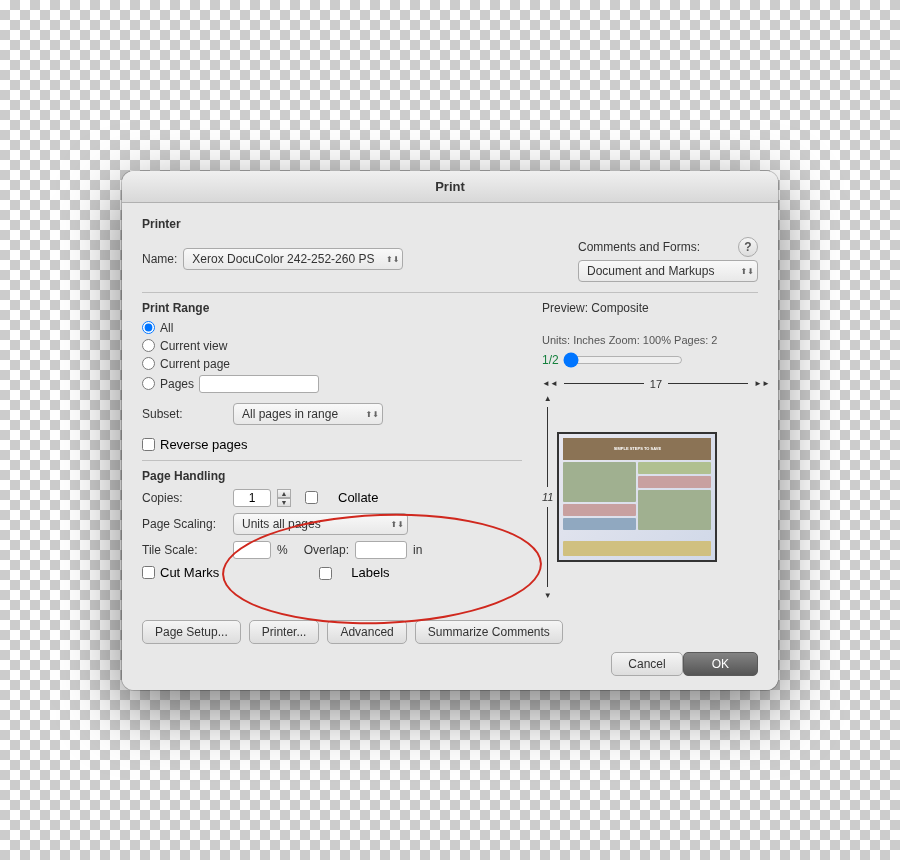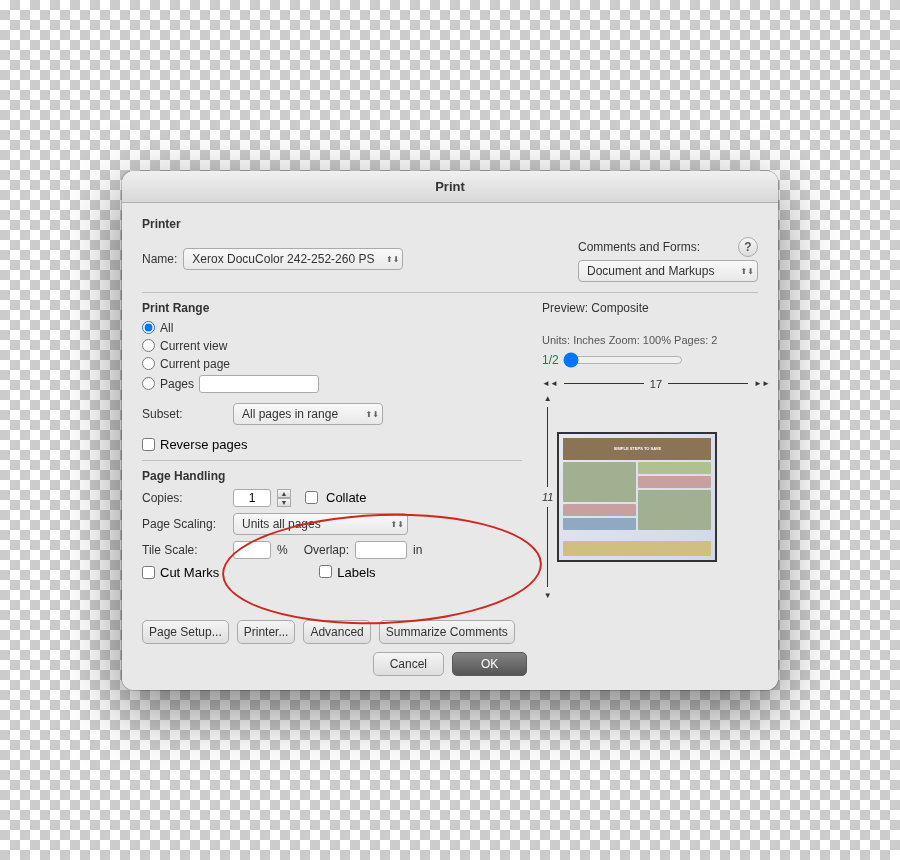--- a/index.html
+++ b/index.html
@@ -227,21 +227,21 @@
       display: flex;
       align-items: center;
       justify-content: center;
       cursor: pointer;
       color: #444;
     }
 
     .collate-row {
       display: flex;
       align-items: center;
-      gap: 8px;
+      gap: 20px;
     }
 
     .scaling-row {
       display: flex;
       align-items: center;
       gap: 6px;
       margin-bottom: 6px;
       position: relative;
     }
 
@@ -403,26 +403,26 @@
     }
 
     .bottom-row1 {
       display: flex;
       gap: 8px;
       margin-bottom: 8px;
     }
 
     .bottom-row2 {
       display: flex;
-      justify-content: center;
-      gap: 8px;
+      justify-content: flex-end;
+      gap: 0;
     }
 
     .btn {
-      padding: 4px 6px;
+      padding: 4px 12px;
       border-radius: 5px;
       font-size: 12px;
       cursor: pointer;
       border: 1px solid #aaa;
       background: linear-gradient(to bottom, #f5f5f5, #ddd);
       color: #333;
     }
 
     .btn-cancel {
       padding: 4px 16px;
@@ -559,21 +559,21 @@
           <label style="font-size:12px;color:#333;margin-left:10px;">Overlap:</label>
           <input type="text" class="number-input" style="width: 52px;">
           <span style="font-size:12px;color:#333;">in</span>
         </div>
 
         <div class="cut-marks-row">
           <div style="display:flex;align-items:center;gap:5px;">
             <input type="checkbox" id="cm" style="">
             <label for="cm">Cut Marks</label>
           </div>
-          <div style="display:flex;align-items:flex-start;gap:5px;margin-left:40px;">
+          <div style="display:flex;align-items:flex-end;gap:19px;margin-left:40px;">
             <input type="checkbox" id="lbl" style="">
             <label for="lbl">Labels</label>
           </div>
         </div>
 
         <div class="red-oval"></div>
       </div>
 
       <div class="right-col">
         <div class="preview-label">Preview: Composite</div>

